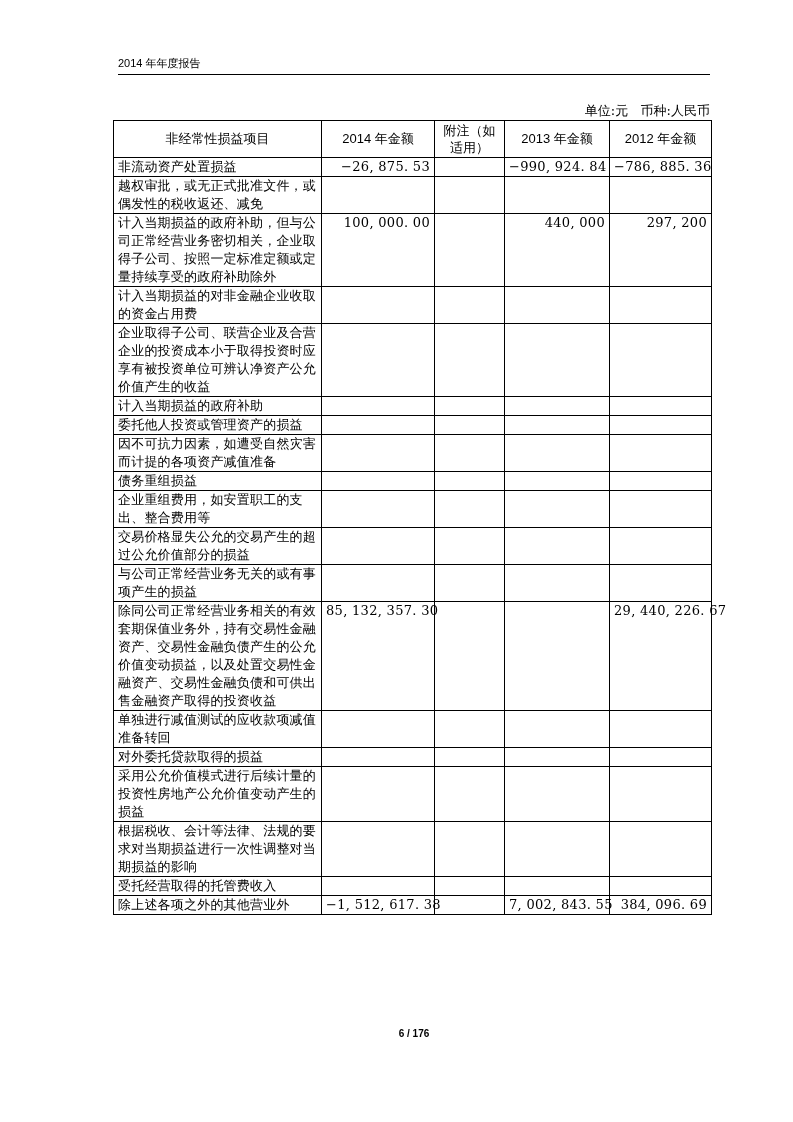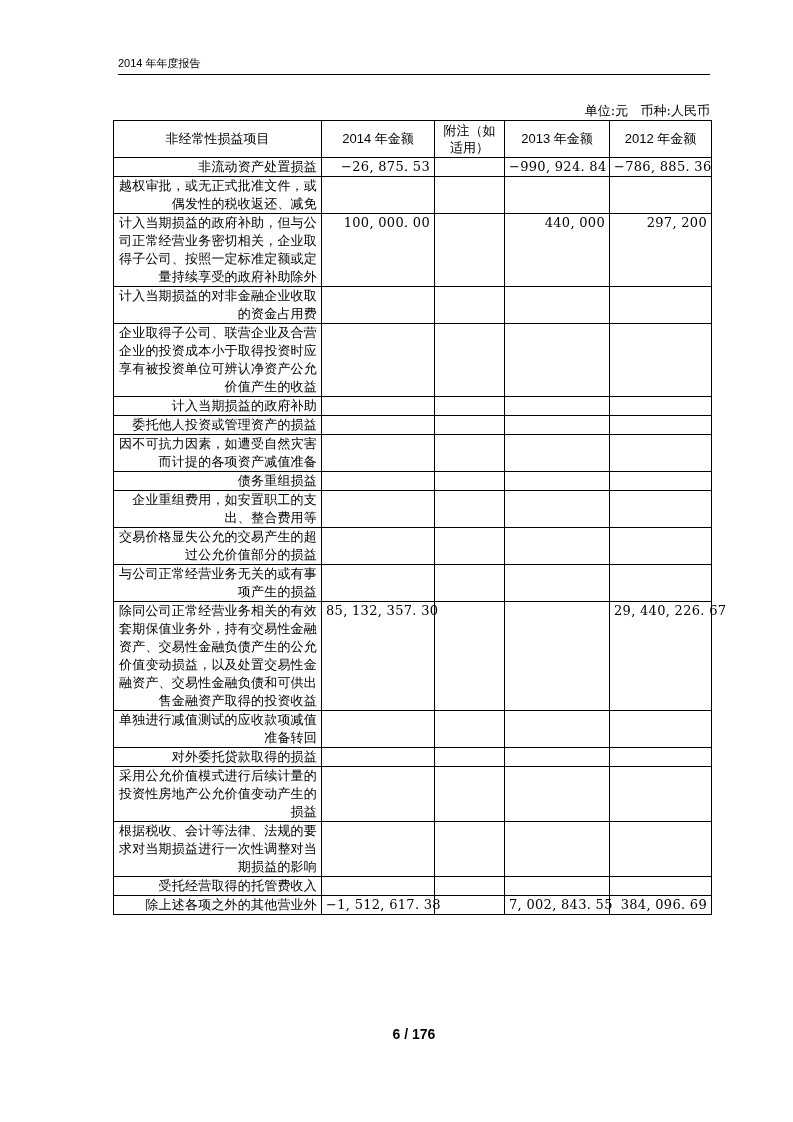--- a/index.html
+++ b/index.html
@@ -64,37 +64,37 @@
     text-align: center;
     height: 36px;
     font-family: "Liberation Sans", "DejaVu Sans", sans-serif;
   }
   th.note-head {
     font-family: "DejaVu Serif", "Liberation Serif", serif !important;
     line-height: 17px !important;
     margin-top: 40px;
   }
   td.item {
-    text-align: right;
+    text-align: left;
     letter-spacing: 0.2px;
   }
   td.num {
     text-align: right;
     white-space: nowrap;
     font-family: "DejaVu Serif", "Liberation Serif", serif;
     letter-spacing: 0.3px;
   }
   .page-footer {
     position: absolute;
     left: 118px;
     top: 1027px;
     width: 592px;
     text-align: center;
     font-family: "Liberation Sans", "DejaVu Sans", sans-serif;
-    font-size: 14px;
+    font-size: 10px;
     font-weight: bold;
     line-height: 14px;
   }
 </style>
 </head>
 <body>
 
 <div class="page-header">2014 年年度报告</div>
 <div class="header-rule"></div>
 

